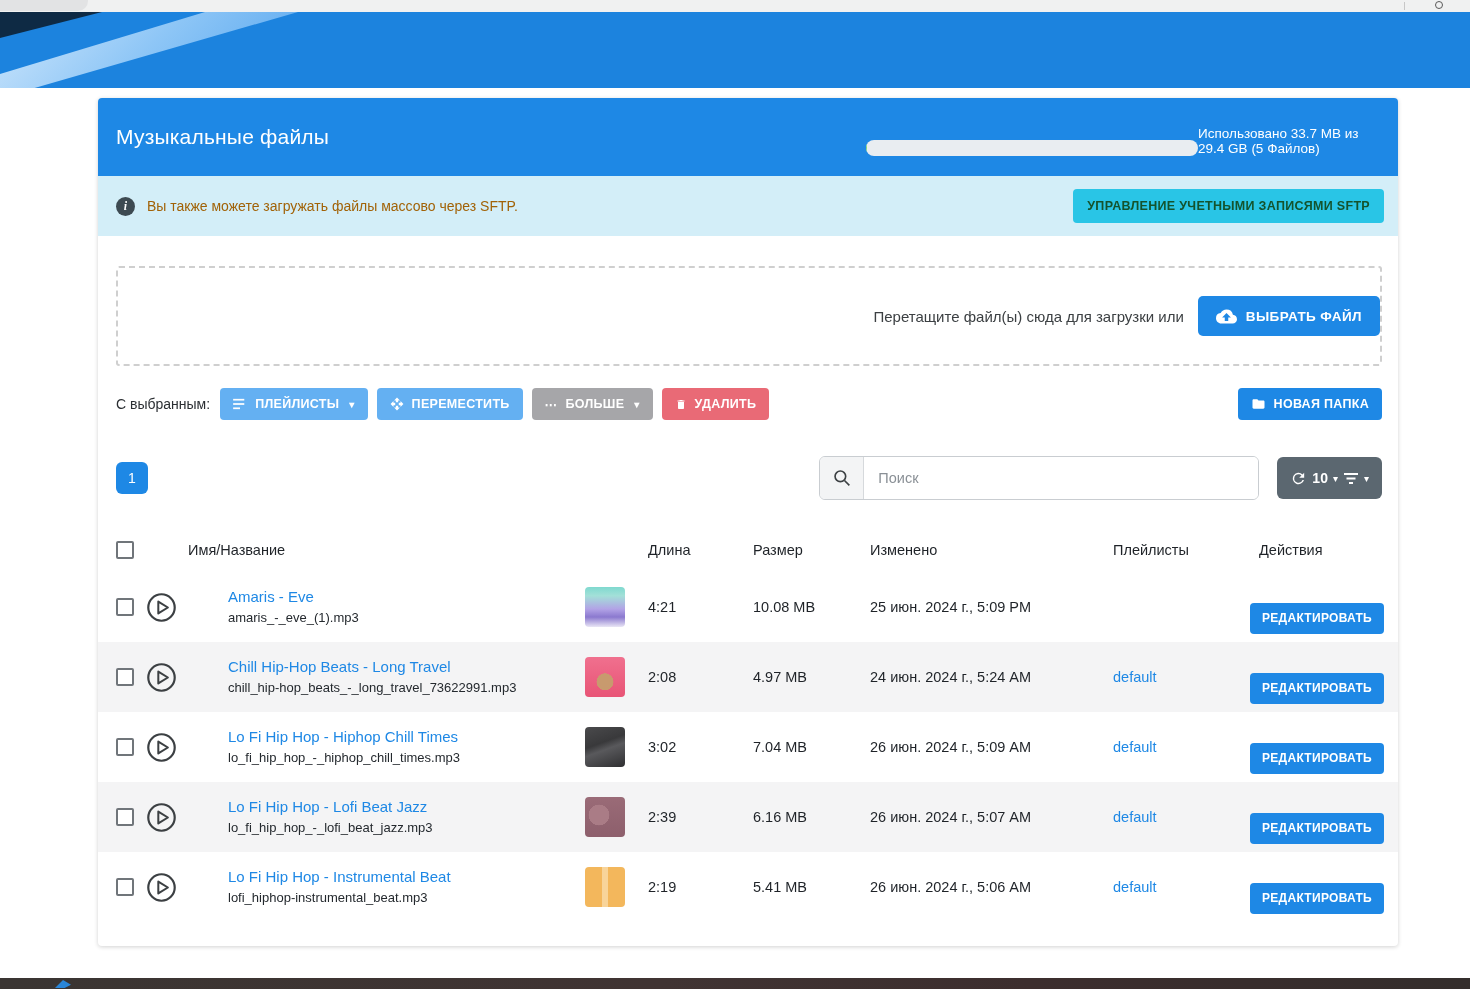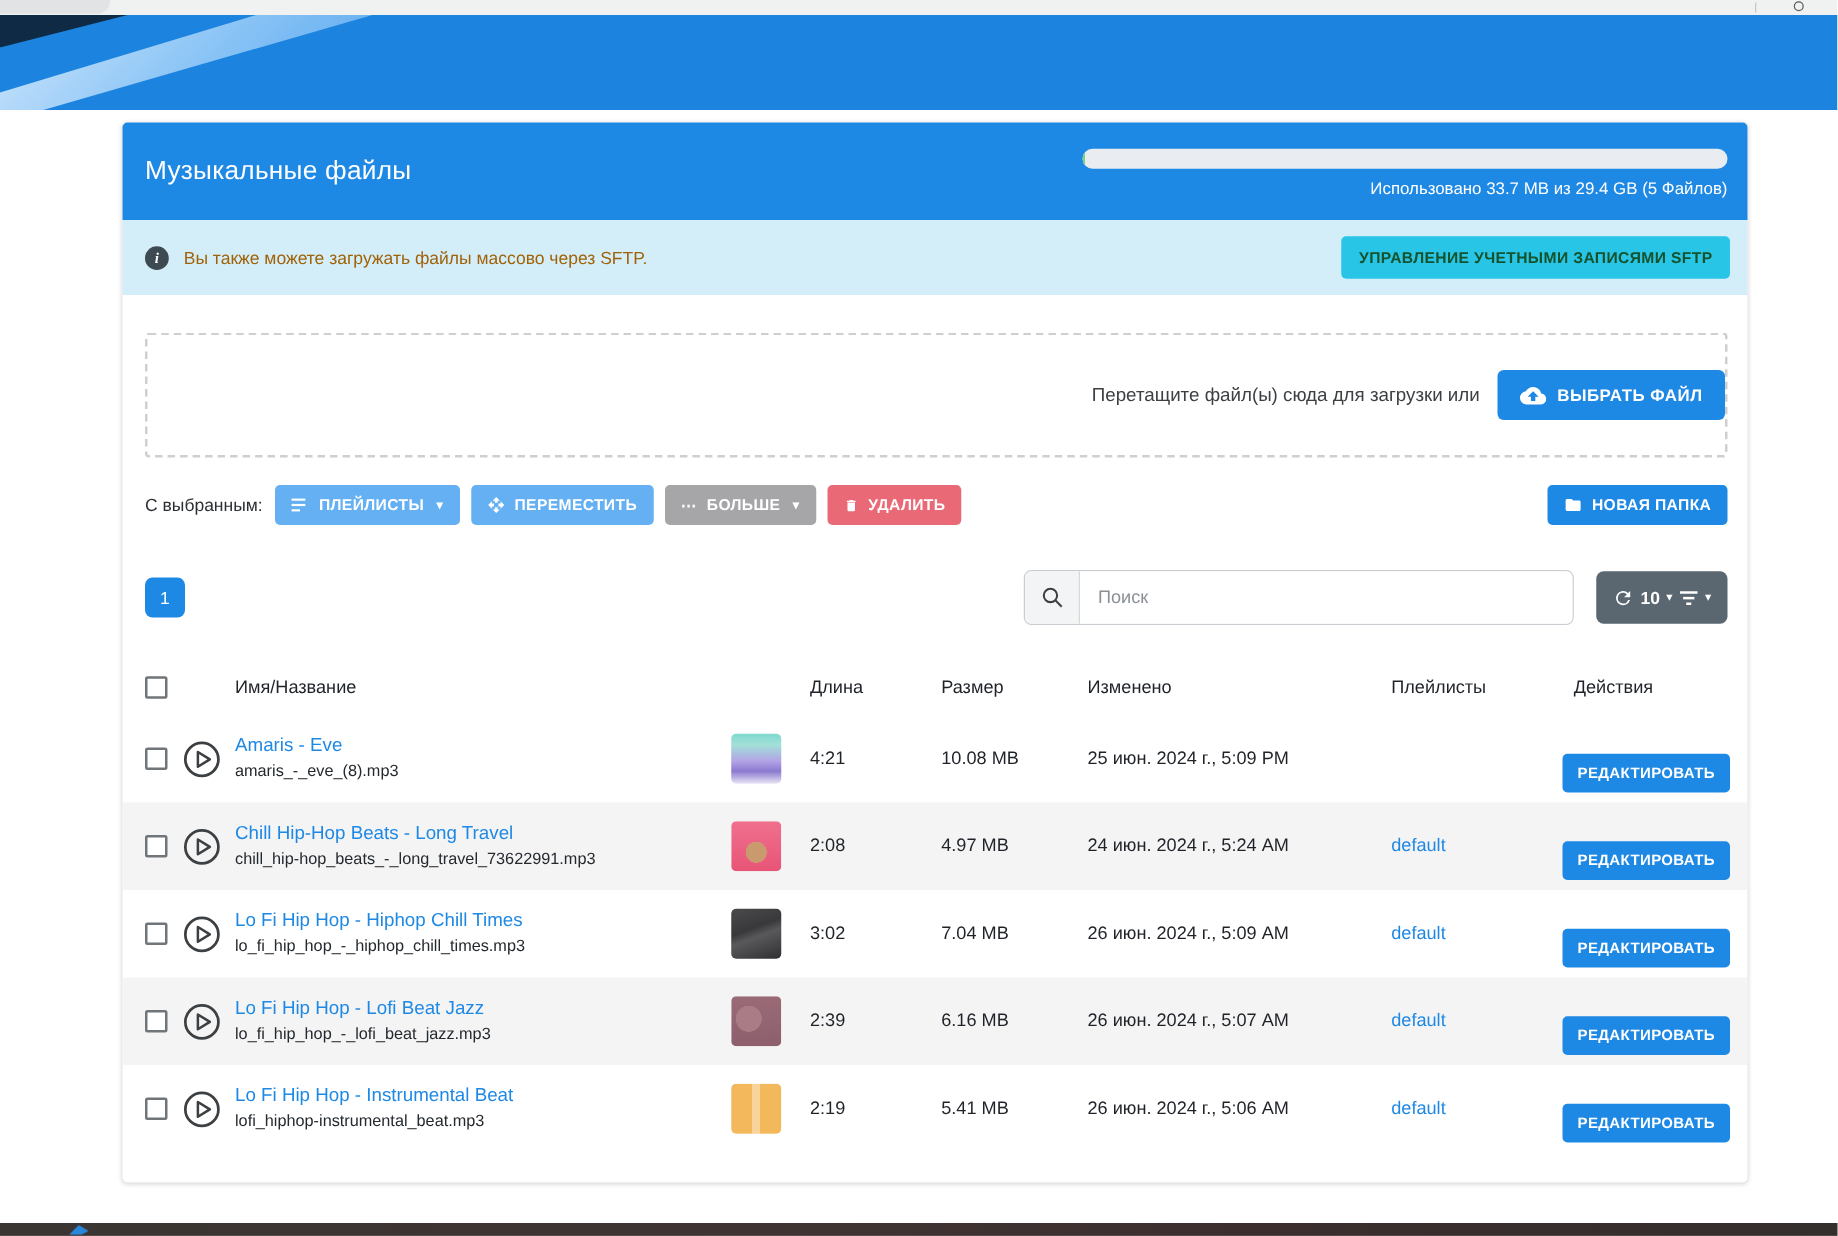--- a/index.html
+++ b/index.html
@@ -22,21 +22,21 @@
   .hero-stripe-dark { position:absolute; left:0; top:0; width:120px; height:40px;
     background:#0e2a44; clip-path:polygon(0 0, 102px 0, 0 26px); }
 
   
   .card { width:1300px; margin:10px auto 0 98px; background:#fff;
     box-shadow:0 1px 4px rgba(0,0,0,.18); border-radius:4px; }
 
   .card-header { background:#1e88e5; border-radius:4px 4px 0 0; height:78px;
     display:flex; align-items:center; justify-content:space-between; padding:0 16px 0 18px; }
   .card-title { color:#fff; font-size:21px; font-weight:500; letter-spacing:.2px; }
-  .usage { width:516px; display:flex; flex-direction:column; align-items:flex-end; }
+  .usage { width:516px; display:flex; align-items:flex-end; }
   .usage-bar { width:100%; height:16px; background:#e9edf1; border-radius:9px; overflow:hidden; margin-top:2px; }
   .usage-fill { height:100%; width:0.4%; background:#7bd37b; border-radius:9px; }
   .usage-text { color:#fff; font-size:13.5px; margin-top:8px; }
 
   .info-banner { background:#d3eef8; height:60px; display:flex; align-items:center;
     justify-content:space-between; padding:0 14px 0 18px; }
   .info-left { display:flex; align-items:center; gap:12px; }
   .info-icon { width:19px; height:19px; border-radius:50%; background:#3d4a52; color:#fff;
     font-size:12px; font-weight:bold; display:flex; align-items:center; justify-content:center;
     font-family:"Liberation Serif",serif; font-style:italic; }
@@ -84,21 +84,21 @@
   
   .table { margin:28px -16px 0 -18px; }
   .trow, .thead { display:grid; align-items:center;
     grid-template-columns:30px 42px 1fr 58px 102px 118px 244px 146px 139px;
     padding:0 14px 0 18px; }
   .thead { height:44px; font-size:14.5px; font-weight:500; color:#1f2328; }
   .trow { height:70px; font-size:14.5px; }
   .trow:nth-child(odd) { background:#f4f4f5; }
   .cb { width:18px; height:18px; border:2px solid #70757a; border-radius:2px; background:#fff; cursor:pointer; }
   .play-btn { width:31px; height:31px; cursor:pointer; display:block; }
-  .name-cell { line-height:1.45; padding-right:10px; overflow:hidden; }
+  .name-cell { line-height:1.45; padding-right:10px; overflow:hidden;margin-left:40px; }
   .track-title { color:#1e88e5; font-size:15px; text-decoration:none; cursor:pointer; display:block;
     white-space:nowrap; overflow:hidden; text-overflow:ellipsis; }
   .track-file { font-size:13px; color:#24292e; white-space:nowrap; overflow:hidden; text-overflow:ellipsis; }
   .thumb { width:40px; height:40px; border-radius:4px; margin-left:8px; }
   .thumb-1 { background:linear-gradient(180deg,#7fd9cf 0%,#a3e0d8 22%,#b2a3e6 55%,#8b79cf 75%,#e9e6f5 100%); }
   .thumb-2 { background:radial-gradient(circle at 50% 62%, #c89a6e 0 26%, rgba(0,0,0,0) 27%),
              linear-gradient(180deg,#f0708e 0%,#e85476 100%); }
   .thumb-3 { background:linear-gradient(160deg,#4a4a4c 0%,#39393b 40%,#59595c 55%,#2f2f31 100%); }
   .thumb-4 { background:radial-gradient(circle at 35% 45%, #aa7c86 0 30%, rgba(0,0,0,0) 31%),
              linear-gradient(180deg,#9a6b77 0%,#8d5f6c 100%); }
@@ -263,21 +263,21 @@
       <div class="trow">
         <span class="cb"></span>
         <span class="play-btn">
           <svg width="31" height="31" viewBox="0 0 34 34" fill="none" stroke="#3c4043">
               <circle cx="17" cy="17" r="14.5" stroke-width="2.4"></circle>
               <path d="M13.5 10.5 24 17l-10.5 6.5Z" stroke-width="2.2" stroke-linejoin="round"></path>
             </svg>
         </span>
         <span class="name-cell">
           <a class="track-title">Amaris - Eve</a>
-          <span class="track-file">amaris_-_eve_(8).mp3</span>
+          <span class="track-file">amaris_-_eve_(1).mp3</span>
         </span>
         <span class="thumb thumb-1"></span>
         <span class="dur">4:21</span>
         <span class="size">10.08 MB</span>
         <span class="mod">25 июн. 2024 г., 5:09 PM</span>
         <span class="pl"><a></a></span>
         <span class="act">
             <button class="btn-edit">РЕДАКТИРОВАТЬ</button>
           </span>
       </div>

